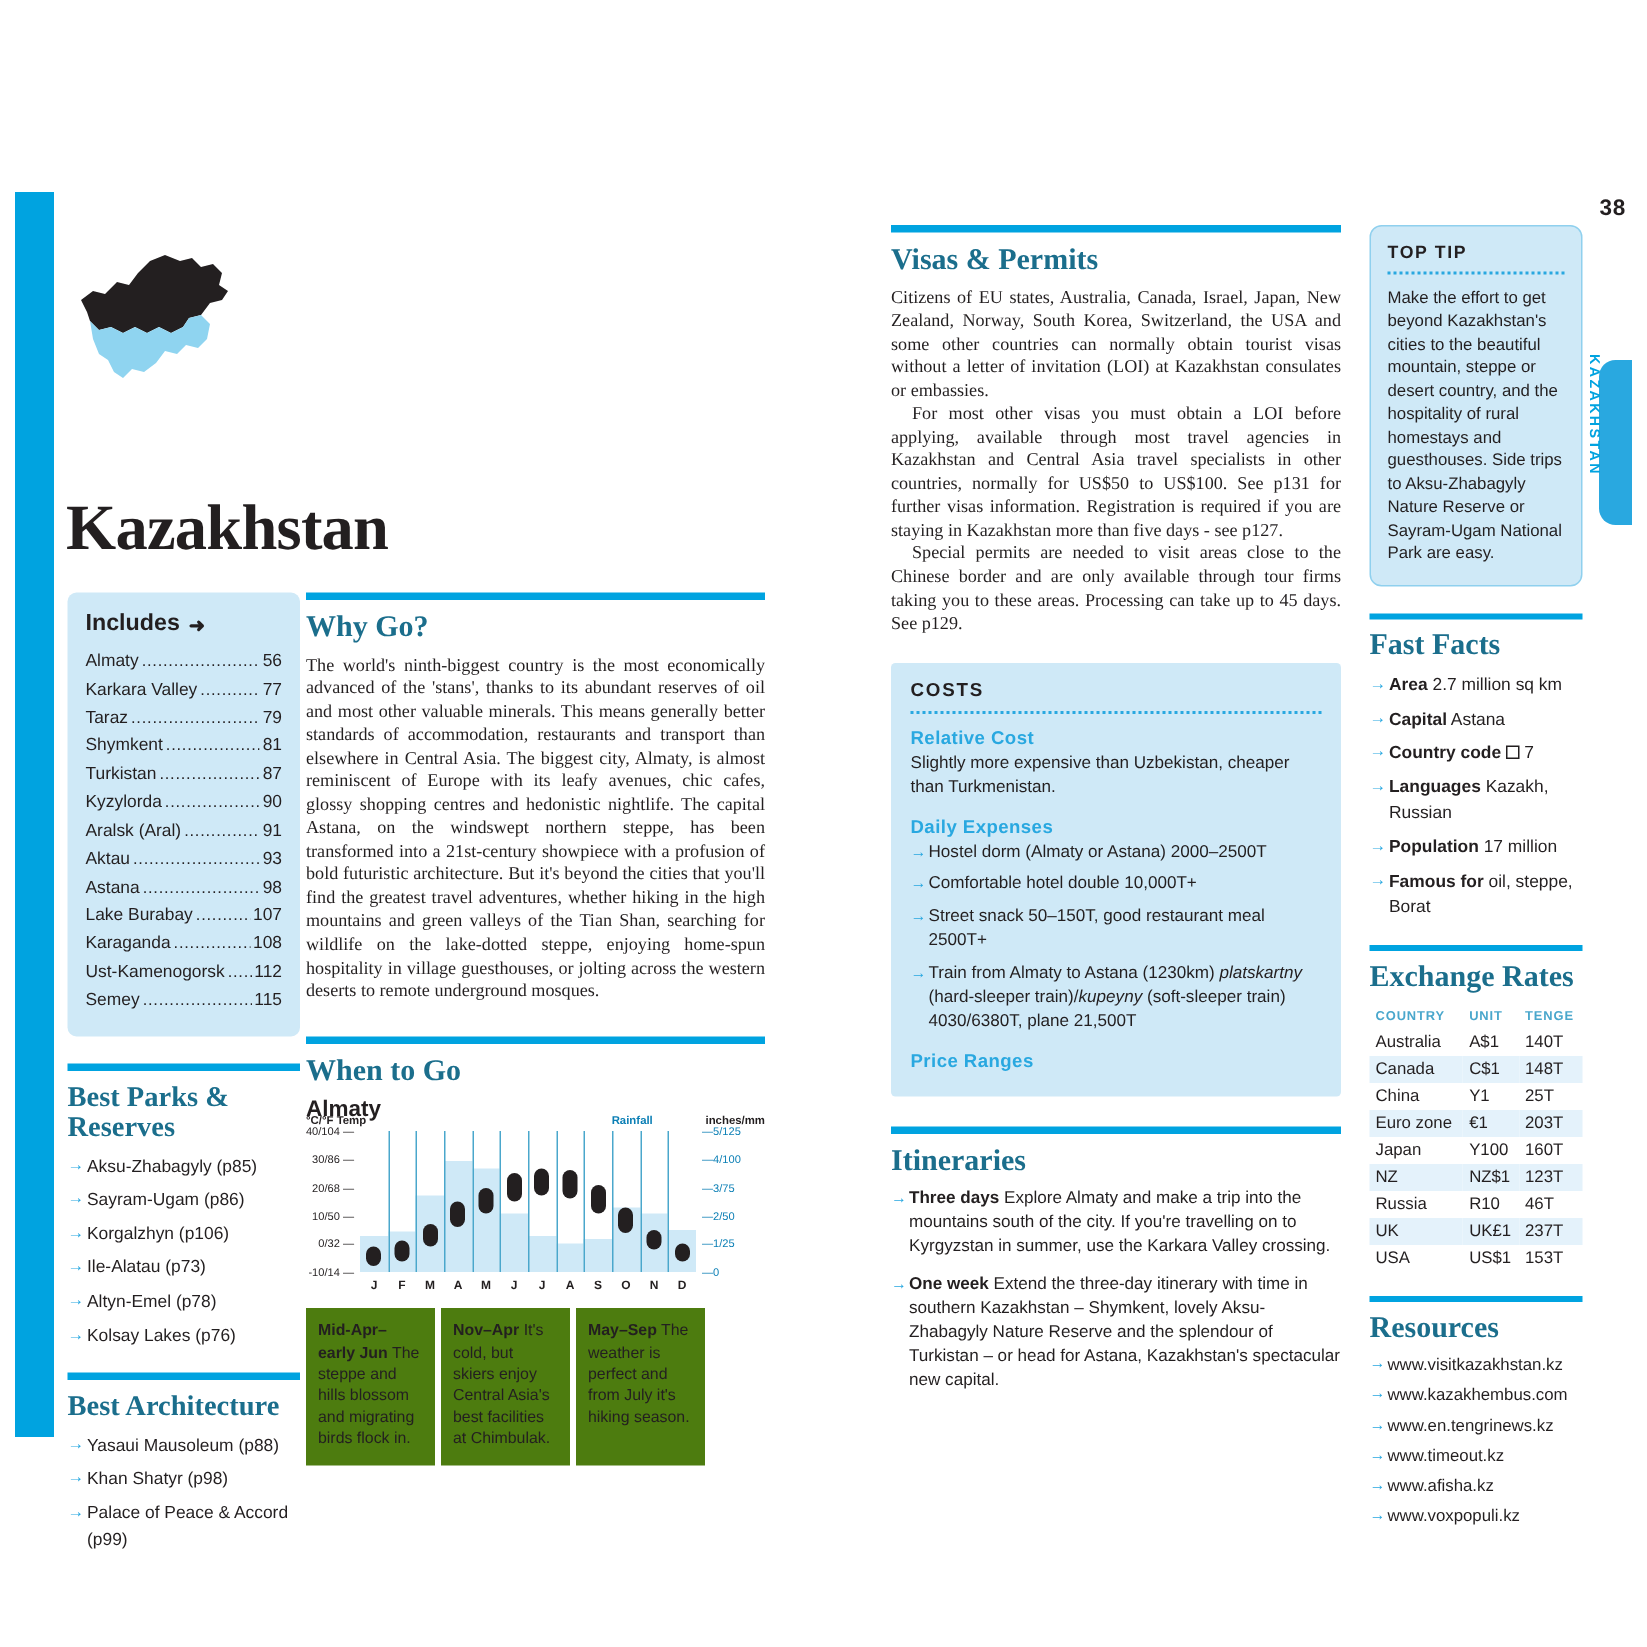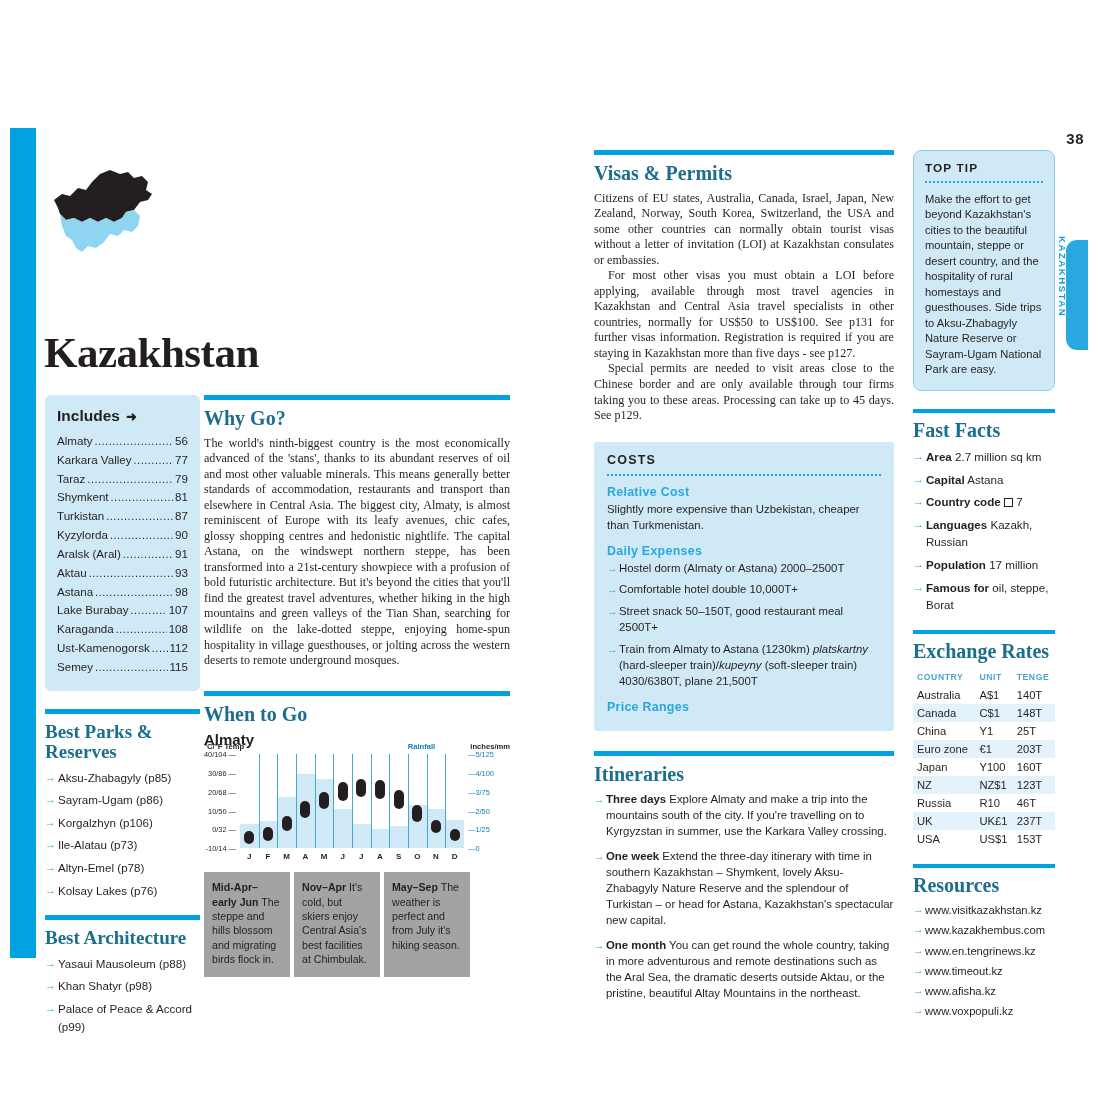--- a/index.html
+++ b/index.html
@@ -135,21 +135,21 @@
   }
   .rainbar { position: absolute; bottom: 0; background: #cfe9f7; }
   .tempcap { position: absolute; background: #231f20; border-radius: 7px; }
   .mlabel {
     position: absolute; bottom: 0; font-size: 8px; font-weight: bold;
     color: #231f20; text-align: center; transform: translateX(-50%);
   }
   
   .season-row { display: flex; gap: 4px; margin-top: 10px; }
   .season-box {
-    background: #a3a3a3; padding: 8px 8px 10px 8px;
+    background: #4d7c0f; padding: 8px 8px 10px 8px;
     font-size: 10.6px; line-height: 1.36; color: #231f20; width: 86px;
   }
   .season-box b { font-weight: bold; }
 
   
   .costs-box {
     background: #cfe9f7; border-radius: 3px; padding: 11px 13px 14px 13px;
   }
   .costs-title {
     font-size: 12.5px; font-weight: bold; letter-spacing: 1.2px;
@@ -453,21 +453,20 @@
 
       <div class="costs-sub">Price Ranges</div>
     </div>
 
     <div style="margin-top:20px;">
       <div class="rule"></div>
       <h2 class="sec lg">Itineraries</h2>
       <ul class="costs-list" id="itin-list">
           <li style="margin-bottom: 9px;"><b>Three days</b> Explore Almaty and make a trip into the mountains south of the city. If you're travelling on to Kyrgyzstan in summer, use the Karkara Valley crossing.</li>
           <li style="margin-bottom: 9px;"><b>One week</b> Extend the three-day itinerary with time in southern Kazakhstan – Shymkent, lovely Aksu-Zhabagyly Nature Reserve and the splendour of Turkistan – or head for Astana, Kazakhstan's spectacular new capital.</li>
-          <li style="margin-bottom: 9px;"><b>One month</b> You can get round the whole country, taking in more adventurous and remote destinations such as the Aral Sea, the dramatic deserts outside Aktau, or the pristine, beautiful Altay Mountains in the northeast.</li>
         </ul>
     </div>
   </div>
 
   <div class="col-right">
 
     <div class="tip-box">
       <div class="tip-title">TOP TIP</div>
       <div class="dotted-sep"></div>
       <div class="tip-body">Make the effort to get beyond Kazakhstan's cities to the beautiful mountain, steppe or desert country, and the hospitality of rural homestays and guesthouses. Side trips to Aksu-Zhabagyly Nature Reserve or Sayram-Ugam National Park are easy.</div>

